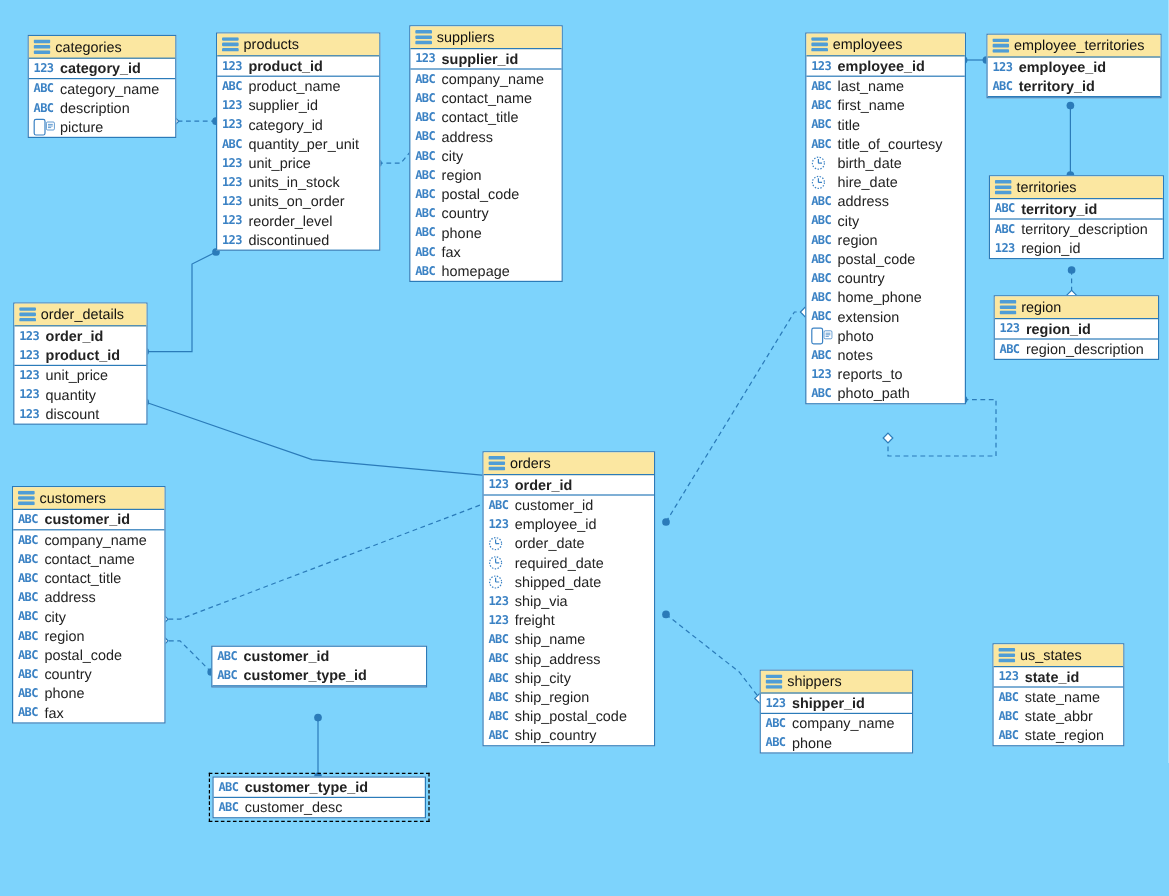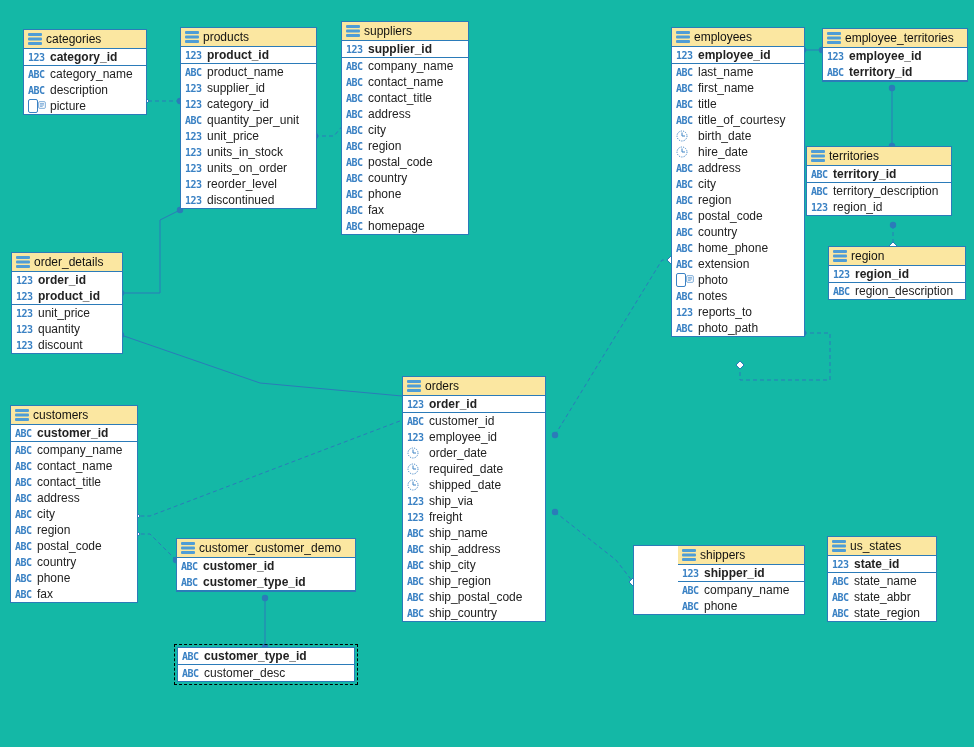--- a/index.html
+++ b/index.html
@@ -1,16 +1,16 @@
 <!DOCTYPE html>
 <html><head>
 <meta charset="utf-8">
 <style>
   html,body{margin:0;padding:0;background:#fff;font-family:"Segoe UI",Arial,sans-serif;font-size:12px;color:#111}
-  .stage{position:relative;width:974px;height:747px;background:#14b8a6}
+  .stage{position:relative;width:974px;height:747px;background:#7dd3fc}
   svg.wires{position:absolute;inset:0;width:974px;height:747px;pointer-events:none}
   .tbl{position:absolute;border:1px solid #2b7bb9;background:#fff;box-shadow:0 0 0 rgba(0,0,0,0);}
   .tbl.sel{outline:1px dashed #000;outline-offset:2px}
   .tbl .hdr{background:#fbe7a1;border-bottom:1px solid #2b7bb9;padding:2px 6px 2px 4px;display:flex;align-items:center;gap:4px;font-weight:500}
   .tbl .hdr .ticon{display:inline-flex}
   .tbl .hdr .ticon svg{display:block}
   .tbl .col{display:flex;align-items:center;gap:4px;padding:1px 6px 1px 4px;white-space:nowrap}
   .tbl .col .dicon{width:18px;display:inline-flex;justify-content:flex-start;font-family:Consolas,monospace;font-size:10px;font-weight:700;color:#3b82c4;letter-spacing:-0.5px}
   .tbl .col.pk .nm{font-weight:700}
   .tbl .pkgroup{border-bottom:1px solid #2b7bb9}
@@ -309,30 +309,20 @@
       <div class="col">
         <span class="dicon abc"></span>
         <span class="nm">phone</span>
       </div>
       <div class="col">
         <span class="dicon abc"></span>
         <span class="nm">fax</span>
       </div>
     </div>
     <div class="tbl" style="left: 176px; top: 538px; width: 178px;">
-      <div class="hdr">
-        <span class="ticon">
-          <svg width="14" height="12" viewBox="0 0 14 12">
-            <rect x="0" y="0" width="14" height="3" rx="1"></rect>
-            <rect x="0" y="4.5" width="14" height="3" rx="1"></rect>
-            <rect x="0" y="9" width="14" height="3" rx="1"></rect>
-          </svg>
-        </span>
-        <span>customer_customer_demo</span>
-      </div>
       <div class="pkgroup">
         <div class="col pk">
           <span class="dicon abc"></span>
           <span class="nm">customer_id</span>
         </div>
         <div class="col pk">
           <span class="dicon abc"></span>
           <span class="nm">customer_type_id</span>
         </div>
       </div>
@@ -557,21 +547,21 @@
         <div class="col pk">
           <span class="dicon num"></span>
           <span class="nm">employee_id</span>
         </div>
         <div class="col pk">
           <span class="dicon abc"></span>
           <span class="nm">territory_id</span>
         </div>
       </div>
     </div>
-    <div class="tbl" style="left: 806px; top: 146px; width: 144px;">
+    <div class="tbl" style="left: 824px; top: 146px; width: 144px;">
       <div class="hdr">
         <span class="ticon">
           <svg width="14" height="12" viewBox="0 0 14 12">
             <rect x="0" y="0" width="14" height="3" rx="1"></rect>
             <rect x="0" y="4.5" width="14" height="3" rx="1"></rect>
             <rect x="0" y="9" width="14" height="3" rx="1"></rect>
           </svg>
         </span>
         <span>territories</span>
       </div>
@@ -605,21 +595,21 @@
         <div class="col pk">
           <span class="dicon num"></span>
           <span class="nm">region_id</span>
         </div>
       </div>
       <div class="col">
         <span class="dicon abc"></span>
         <span class="nm">region_description</span>
       </div>
     </div>
-    <div class="tbl" style="left: 633px; top: 545px; width: 126px; padding-left: 44px;">
+    <div class="tbl" style="left: 633px; top: 558px; width: 126px;">
       <div class="hdr">
         <span class="ticon">
           <svg width="14" height="12" viewBox="0 0 14 12">
             <rect x="0" y="0" width="14" height="3" rx="1"></rect>
             <rect x="0" y="4.5" width="14" height="3" rx="1"></rect>
             <rect x="0" y="9" width="14" height="3" rx="1"></rect>
           </svg>
         </span>
         <span>shippers</span>
       </div>

